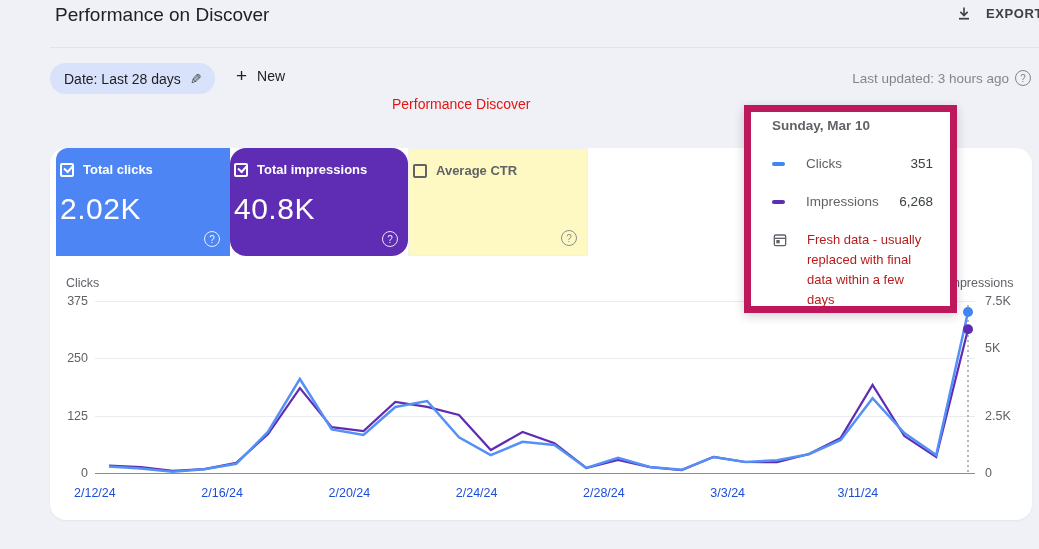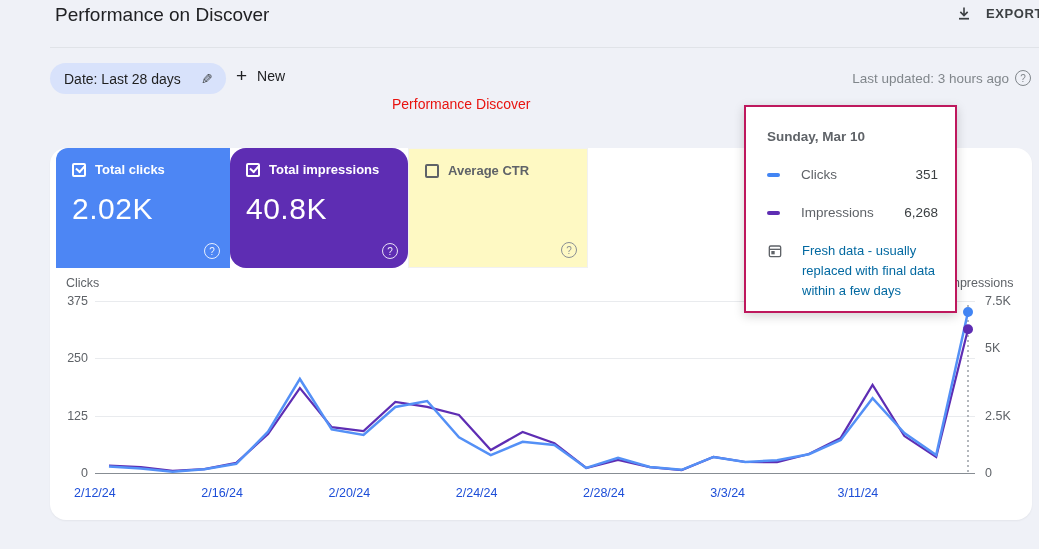--- a/index.html
+++ b/index.html
@@ -8,35 +8,35 @@
     position:relative;width:1039px;height:549px;overflow:hidden;
     background:#eff1f7;font-family:"Liberation Sans",sans-serif;color:#202124;
   }
   
   .page-title{position:absolute;left:55px;top:4px;font-size:19px;color:#202124;}
   .export-btn{position:absolute;left:956px;top:5px;display:flex;align-items:center;gap:14px;
     color:#3c4043;font-size:13px;font-weight:bold;letter-spacing:.6px;cursor:pointer;white-space:nowrap;}
   .header-divider{position:absolute;left:50px;top:47px;width:989px;height:1px;background:#e0e3e8;}
   
   .date-chip{position:absolute;left:50px;top:63px;height:31px;padding:0 14px;border-radius:16px;
-    background:#d8e2fb;display:flex;align-items:center;gap:20px;font-size:14px;color:#1f1f1f;cursor:pointer;}
+    background:#d8e2fb;display:flex;align-items:center;gap:9px;font-size:14px;color:#1f1f1f;cursor:pointer;}
   .pencil{font-size:14px;color:#3c4043;transform:scaleX(-1);}
   .new-btn{position:absolute;left:236px;top:66px;display:flex;align-items:center;gap:10px;
     font-size:14px;color:#202124;cursor:pointer;}
   .plus{font-size:19px;font-weight:400;line-height:1;color:#202124;}
   .last-updated{position:absolute;right:18px;top:70px;display:flex;align-items:center;gap:6px;
     font-size:13.5px;color:#80868b;white-space:nowrap;}
   .help-circle{width:16px;height:16px;border:1.5px solid #80868b;border-radius:50%;
     font-size:10px;display:flex;align-items:center;justify-content:center;color:#80868b;flex:0 0 auto;}
   .red-note{position:absolute;left:392px;top:96px;font-size:14px;color:#e8130f;}
   
   .main-card{position:absolute;left:50px;top:148px;width:982px;height:372px;background:#fff;
     border-radius:16px;box-shadow:0 1px 2px rgba(0,0,0,.05);}
   
-  .metric-card{position:absolute;top:148px;height:120px;padding:14px 16px;cursor:pointer;}
+  .metric-card{position:absolute;top:148px;height:108px;padding:14px 4px;cursor:pointer;}
   .metric-card .cb-row{display:flex;align-items:center;gap:9px;font-size:13px;font-weight:bold;}
   .metric-card .value{margin-top:15px;font-size:30px;letter-spacing:.5px;}
   .metric-card .help-circle{position:absolute;right:10px;bottom:9px;}
   .card-0{left:56px;width:174px;border-radius:12px 0 0 0;color:#fff;}
   .card-1{left:230px;width:178px;color:#fff;}
   .card-2{left:408px;width:180px;color:#5f6368;border:1px solid #f1f1f1;background:#fff;}
   .card-2 .value{color:#757575;}
   .checkbox{width:14px;height:14px;border:2px solid currentColor;border-radius:2px;position:relative;flex:0 0 auto;}
   .checkbox.checked::after{content:"";position:absolute;left:2px;top:0px;width:7px;height:4px;
     border-left:2px solid currentColor;border-bottom:2px solid currentColor;transform:rotate(-48deg);}
@@ -45,28 +45,28 @@
   
   .axis-title{position:absolute;font-size:12.5px;color:#5f6368;}
   .tick{position:absolute;font-size:12.5px;color:#5f6368;}
   .tick.left{width:40px;text-align:right;}
   .gridline{position:absolute;left:95px;width:880px;height:1px;background:#e9ebee;}
   .gridline.baseline{background:#878d93;}
   .xlabel{position:absolute;top:486px;width:70px;text-align:left;font-size:12.5px;color:#1d4ed8;}
   #chart-svg{position:absolute;left:0;top:0;pointer-events:none;}
   
   .tooltip{position:absolute;left:744px;top:105px;width:213px;height:208px;background:#fff;
-    border:2px solid #be185d;box-shadow:0 3px 10px rgba(0,0,0,.18);padding:22px 17px 0 21px;z-index:20;}
+    border:7px solid #be185d;box-shadow:0 3px 10px rgba(0,0,0,.18);padding:6px 17px 0 21px;z-index:20;}
   .tooltip .tt-date{font-size:13.5px;font-weight:bold;color:#5f6368;}
   .tt-row{display:flex;align-items:center;margin-top:23px;}
   .tt-dash{width:13px;height:4px;border-radius:2px;flex:0 0 auto;}
   .tt-label{margin-left:21px;font-size:13.5px;color:#5f6368;flex:1;}
   .tt-value{font-size:13.5px;color:#3c4043;}
   .tt-note{display:flex;margin-top:21px;gap:19px;}
-  .tt-note-text{font-size:13px;color:#0369a1;line-height:20px;width:140px;}
+  .tt-note-text{font-size:13px;color:#b91c1c;line-height:20px;width:140px;}
   .cal-icon{flex:0 0 auto;margin-top:2px;}
 </style>
 </head>
 <body>
 
 <div id="page">
 
   <div class="page-title">Performance on Discover</div>
   <div class="export-btn">
     <span style="display:flex;">

